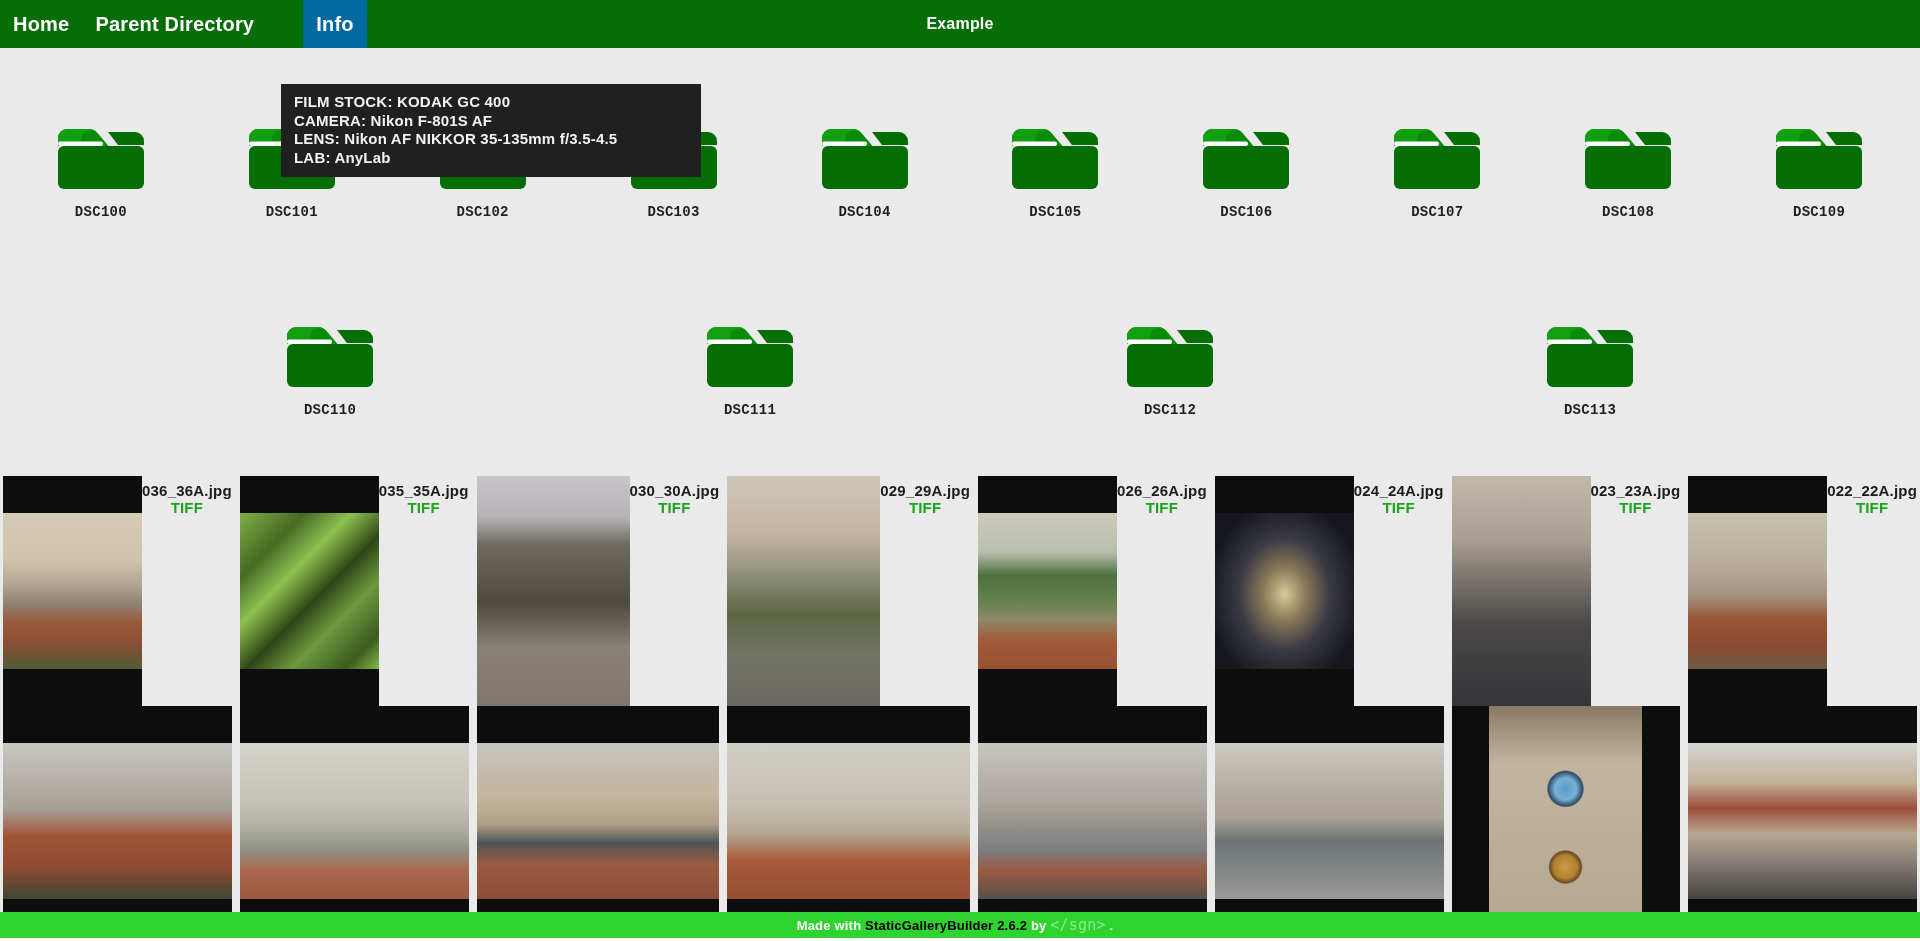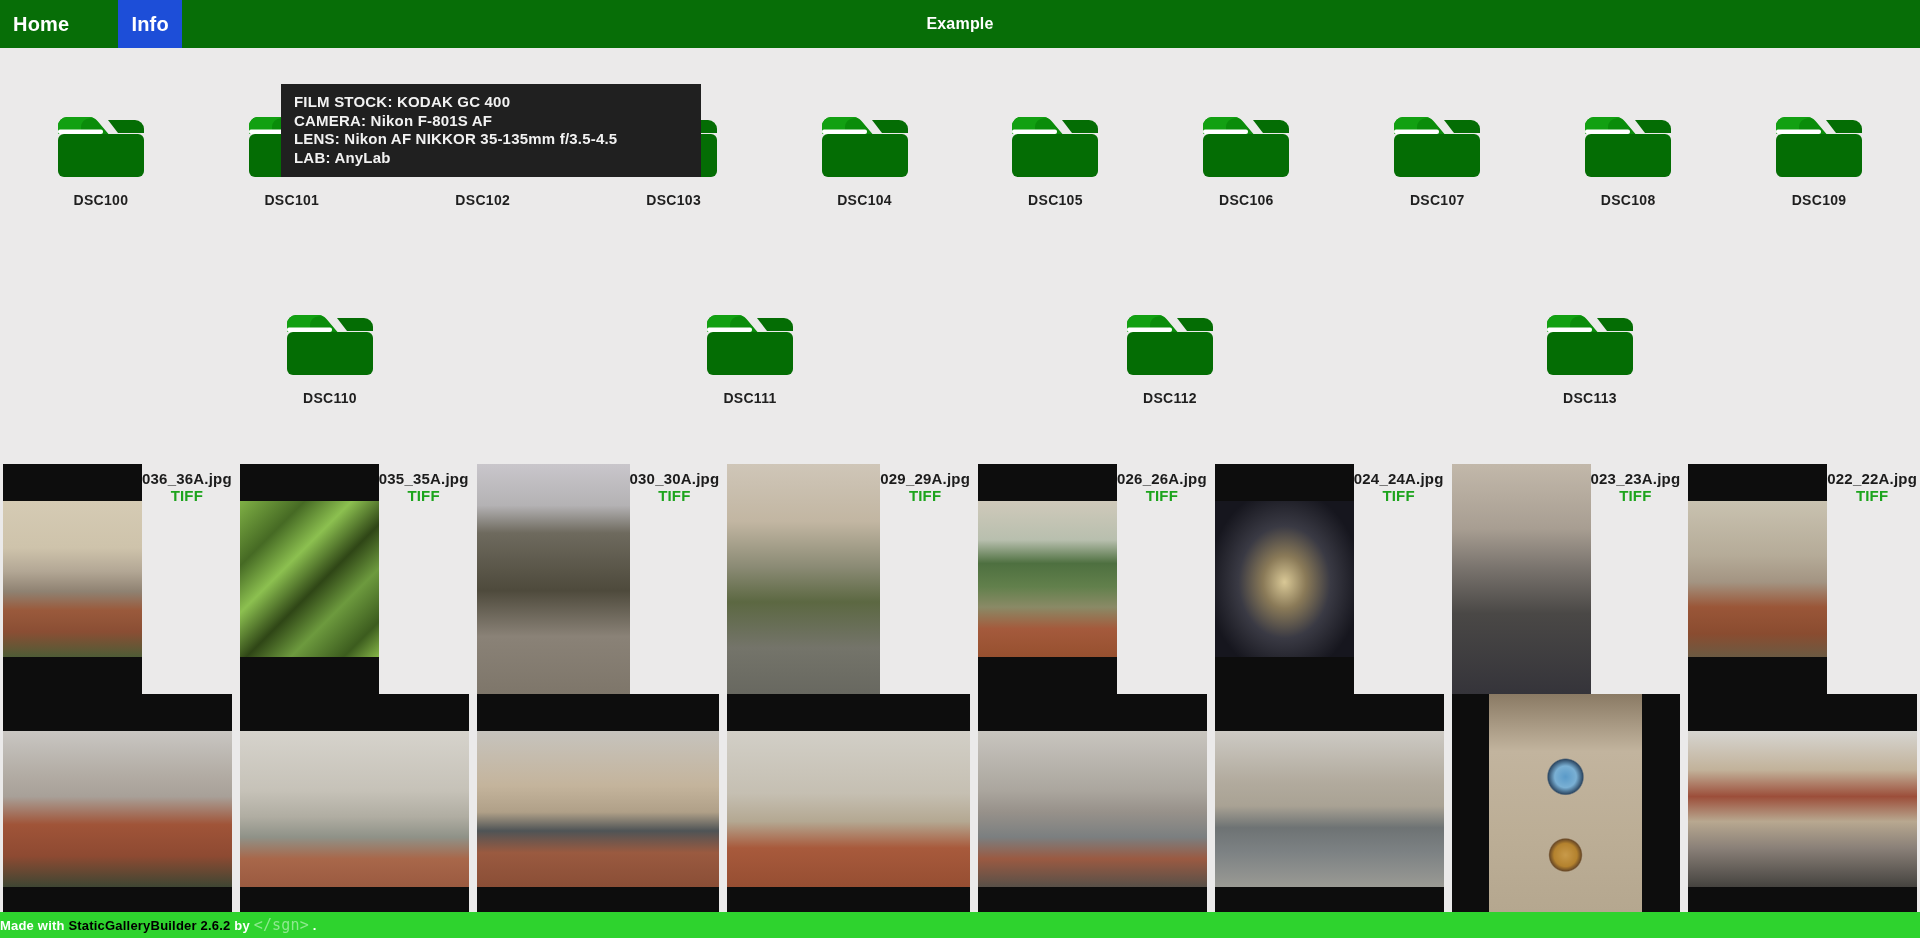--- a/index.html
+++ b/index.html
@@ -13,41 +13,42 @@
   
   .navbar{
     position:relative; height:48px; background:#076e07;
     display:flex; align-items:stretch; z-index:30;
   }
   .nav-item{
     display:flex; align-items:center; padding:0 13px;
     color:#ffffff; font-weight:bold; font-size:20px; letter-spacing:.2px;
     cursor:pointer; white-space:nowrap;
   }
-  .nav-item.active{ background:#1d4ed8; margin-left:36px; }
+  .nav-item.active{ background:#0369a1; margin-left:36px; }
   .nav-title{
     position:absolute; left:50%; top:0; transform:translateX(-50%);
     height:48px; display:flex; align-items:center;
     color:#ffffff; font-weight:bold; font-size:16px; letter-spacing:.2px;
   }
 
   
   .tooltip{
     position:absolute; left:281px; top:48px; width:420px;
     background:#202020; color:#f2f2f2;
     padding:9px 13px 10px 13px; z-index:40;
     font-size:15px; font-weight:600; line-height:18.5px;
     letter-spacing:.2px;
     margin-top:36px;
   }
 
   
   .folders{
     display:flex; flex-wrap:wrap; justify-content:space-evenly;
-    padding-top:8px;
+    padding-top:20px;
+    font-family:Liberation Mono, monospace;
   }
   .folder-item{
     width:180px; margin:46px 0;
     display:flex; flex-direction:column; align-items:center;
     cursor:pointer;
   }
   .folder-item svg{ display:block; }
   .folder-label{
     margin-top:10px; font-size:14px; font-weight:bold; color:#1f1f1f;
     letter-spacing:.3px;
@@ -72,39 +73,42 @@
     text-align:center; margin:6px 0 17px; font-size:15px; font-weight:bold;
     color:#1c1c1c; letter-spacing:.2px; min-height:18px;
   }
   .plabel .tiff{ color:#1da41d; text-decoration:none; cursor:pointer; }
 
   
   .footer-white{ position:fixed; left:0; right:0; bottom:0; height:3px; background:#ffffff; z-index:50; }
   .footer{
     position:fixed; left:0; right:0; bottom:3px; height:26px;
     background:#2ed32e; z-index:50;
-    display:flex; align-items:center; justify-content:flex-start;
+    display:flex; align-items:center; justify-content:center;
     padding-right:10px; font-size:13px; font-weight:bold; color:#ffffff;
     letter-spacing:.2px; white-space:pre;
   }
   .footer .builder-link{ color:#000000; cursor:pointer; }
   .footer .sgn{
     font-family:"DejaVu Sans Mono", monospace; font-weight:normal;
     color:#8fe98f; font-size:15px; cursor:pointer;
   }
 </style>
 </head>
 <body>
 
 <nav class="navbar">
   <div id="nav-items" style="display:flex;align-items:stretch;">
   <div class="nav-item">
         <span>Home</span>
       </div>
 
+  <div class="nav-item">
+        <span>Parent Directory</span>
+      </div>
 
   <div class="nav-item active">
         <span>Info</span>
       </div>
 </div>
   <div class="nav-title">Example</div>
 </nav>
 
 <div class="tooltip" id="tooltip">
     <div>FILM STOCK: KODAK GC 400</div>

